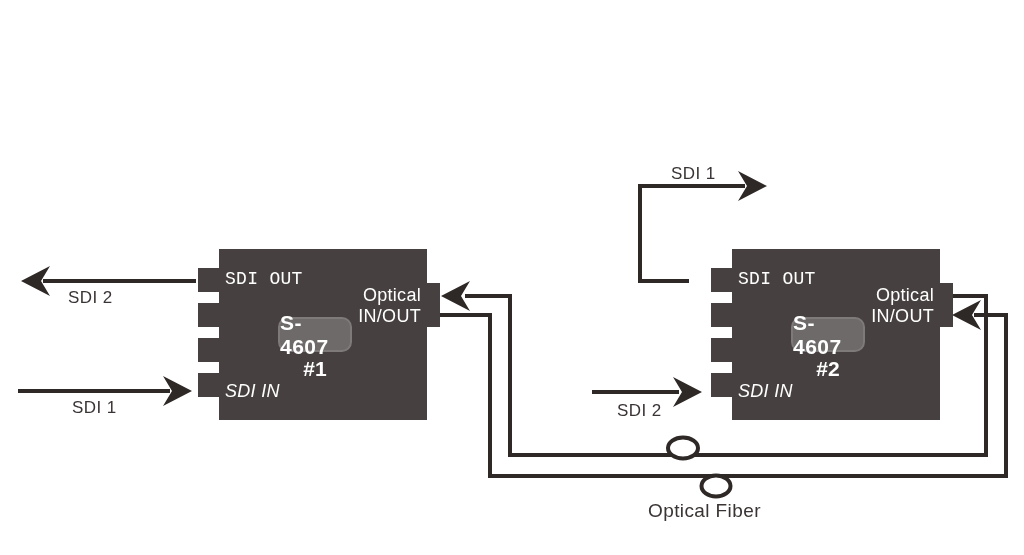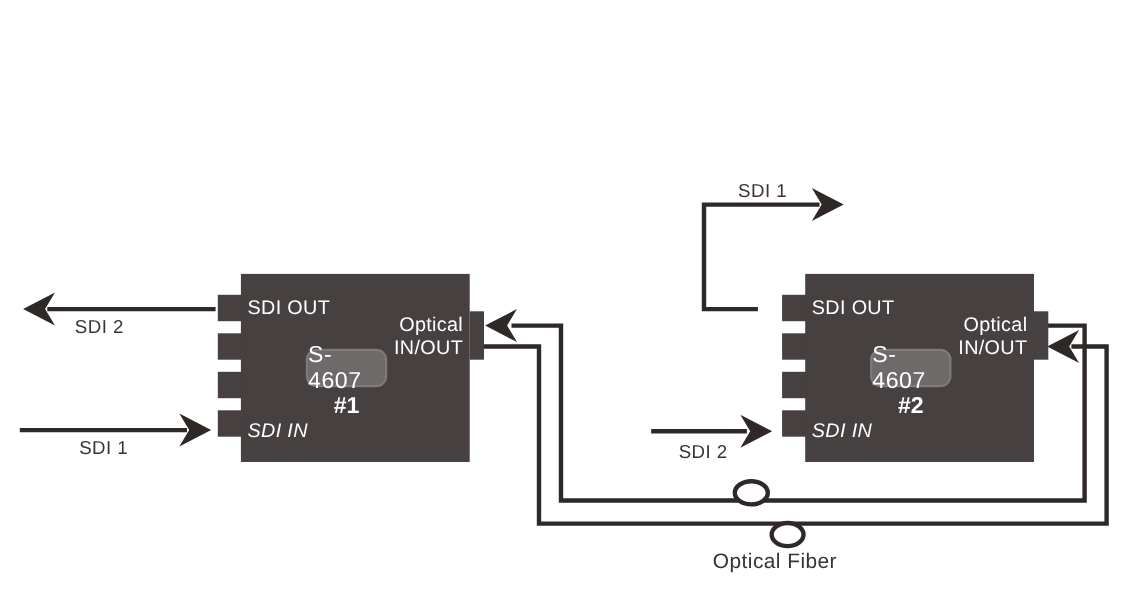--- a/index.html
+++ b/index.html
@@ -38,34 +38,34 @@
   .tab.t3 { top: 89px; } .tab.t4 { top: 124px; }
   .tab-right {
     position: absolute; left: 229px; top: 34px;
     width: 13px; height: 44px;
     background: var(--device-fill);
   }
   .d-label {
     position: absolute; color: var(--device-text);
     font-size: 18px; white-space: nowrap; letter-spacing: 0.3px;
   }
-  .d-label.sdi-out { left: 27px; top: 20px; }
+  .d-label.sdi-out { left: 27px; top: 20px; font-family: Liberation Mono, monospace; }
   .d-label.sdi-in  { left: 27px; top: 132px; font-style: italic; }
   .d-label.optical {
     left: 127px; top: 36px; width: 96px;
     text-align: right; line-height: 21px; white-space: normal;
   }
   .badge {
     position: absolute; left: 80px; top: 68px;
     width: 74px; height: 35px;
     background: var(--badge-fill);
     border: 2px solid #7e7a7a; box-sizing: border-box;
     border-radius: 10px;
     display: flex; align-items: center; justify-content: center;
-    color: var(--device-text); font-weight: normal; font-size: 21px;
+    color: var(--device-text); font-weight: bold; font-size: 21px;
     letter-spacing: 0.5px;
   }
   .unit {
     position: absolute; left: 80px; top: 108px; width: 74px;
     text-align: center; color: var(--device-text);
     font-weight: bold; font-size: 21px;
   }
   .out-label {
     position: absolute; color: var(--outside-text);
     font-size: 17px; letter-spacing: 0.4px; white-space: nowrap;

